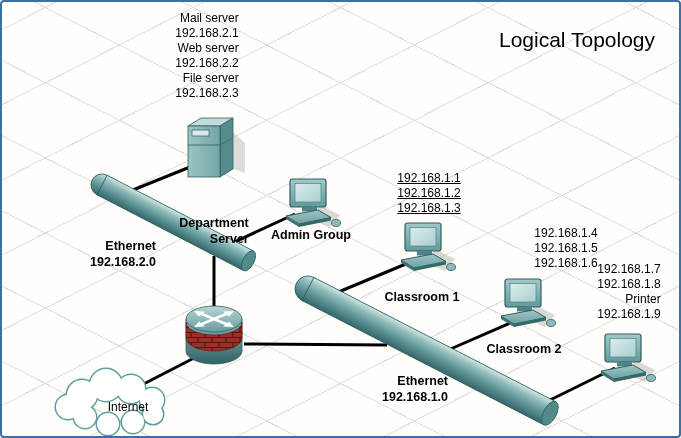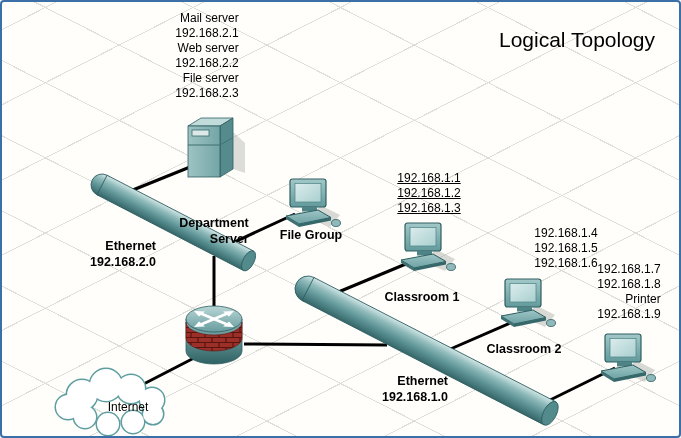--- a/index.html
+++ b/index.html
@@ -181,21 +181,21 @@
     <div>File server</div>
     <div>192.168.2.3</div>
   </div>
 
 
   <div class="tblock bold" style="left:212px;top:177px;margin-top:36px;">
     <div>Department</div>
     <div>Server</div>
   </div>
 
-  <div class="tblock bold" style="left:309px;top:225px;">File Group</div>
+  <div class="tblock bold" style="left:309px;top:225px;">Admin Group</div>
 
   <div class="tblock bold" style="left:121px;top:236px;">
     <div>Ethernet</div>
     <div>192.168.2.0</div>
   </div>
 
   <div class="tblock" style="left:427px;top:169px;text-decoration:underline;">
     <div>192.168.1.1</div>
     <div>192.168.1.2</div>
     <div>192.168.1.3</div>

